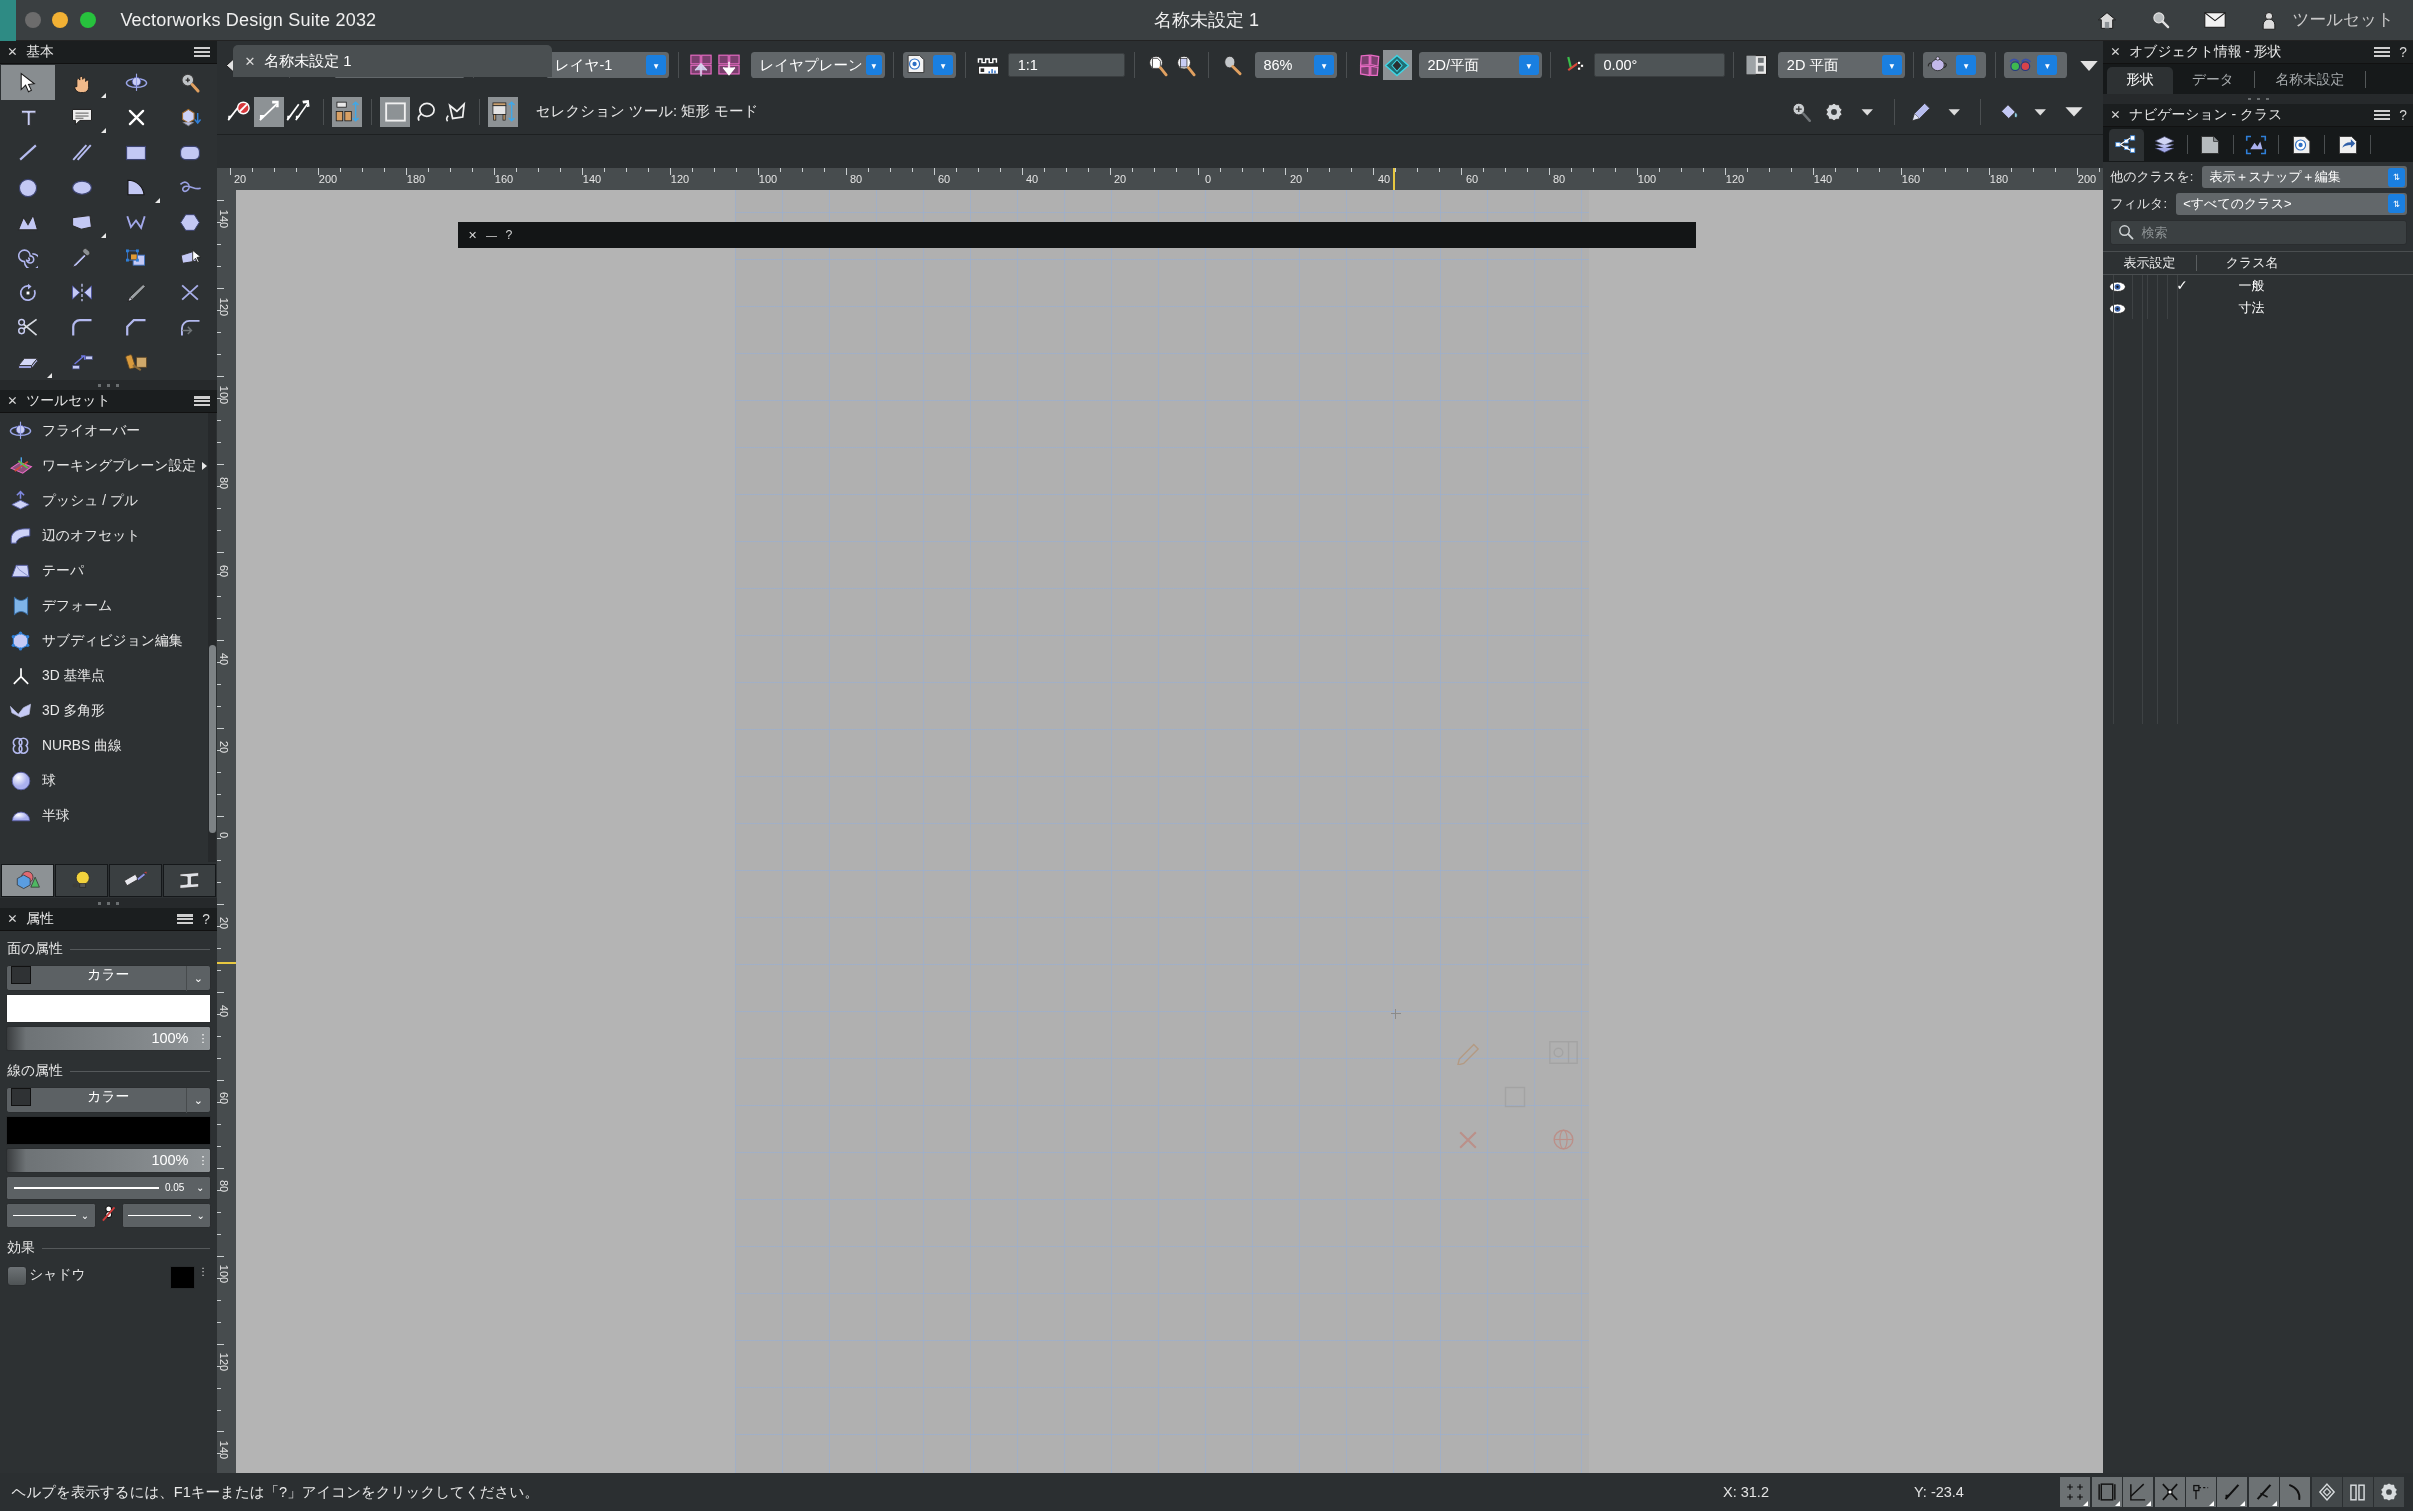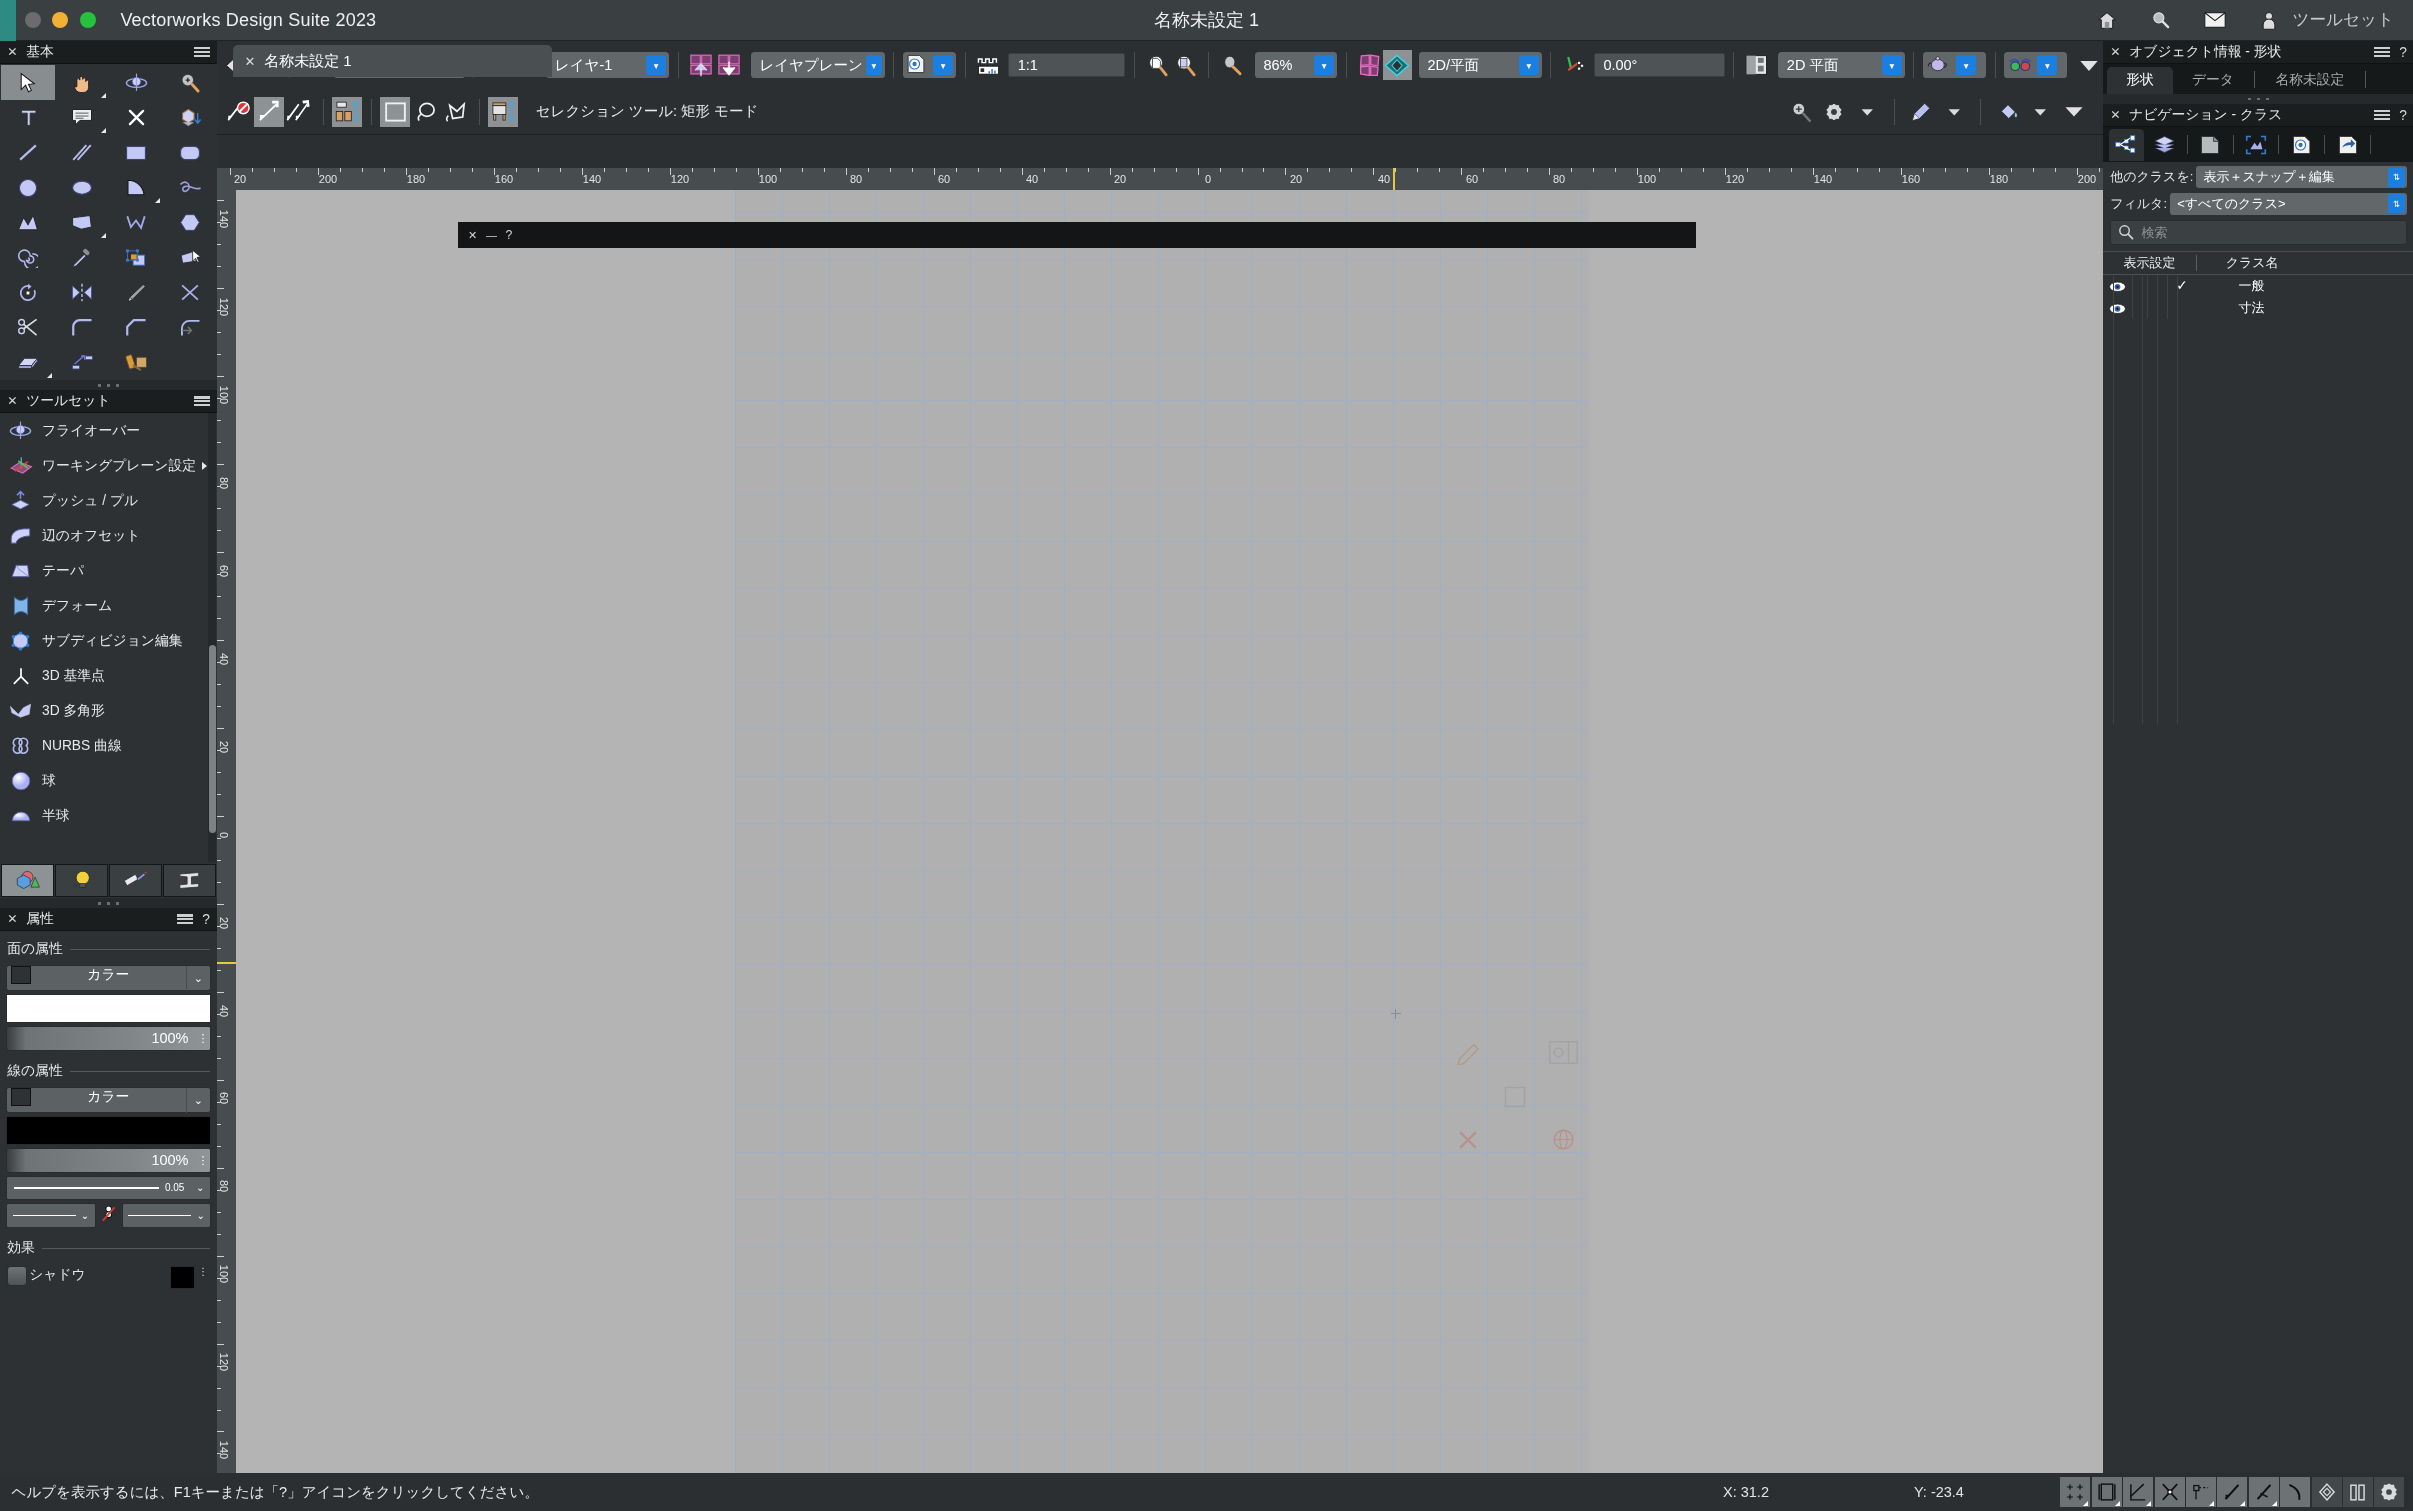--- a/index.html
+++ b/index.html
@@ -175,21 +175,21 @@
   #namerow { position:absolute; left:0; bottom:0; width:311px; height:26px;
     background:#2d3133; display:flex; align-items:center; gap:7.2px; padding:0 8.7px; }
   #namerow .lb { font-size:13.8px; color:#9aa0a2; }
   #namerow .inp { flex:1; height:20px; background:#23272a; border:0.7px solid #3a3e40; }
 
   .nav-icons { display:flex; background:#16191a; height:35px; align-items:center;
     padding-left:5.8px; gap:2.9px; }
   .navbtn { width:35px; height:32px; display:flex; align-items:center; justify-content:center; }
   .navbtn.sel { background:#2d3133; border-radius:4.3px 4.3px 0 0; }
   .nav-sep { width:0.7px; height:19px; background:#4a4e50; margin:0 2.2px; }
-  .navrow { display:flex; align-items:center; gap:3px; margin:4.3px 7.2px 0 7.2px; }
+  .navrow { display:flex; align-items:center; gap:9px; margin:4.3px 7.2px 0 7.2px; }
   .navrow .lb { font-size:13px; color:#e6e6e6; white-space:nowrap; }
   .navrow .sel2 { flex:1; height:22px; background:#62676a; border-radius:2.9px;
     display:flex; align-items:center; padding-left:7.2px; }
   .navrow .sel2 .v { flex:1; font-size:13px; color:#fff; }
   .navrow .sel2 .st { width:17.4px; height:19px; background:#1a7fe0; border-radius:2.9px;
     color:#fff; font-size:8.7px; display:flex; align-items:center; justify-content:center;
     margin-right:1.4px; }
   #navsearch { margin:5.8px 7.2px; height:24.6px; background:#3b4042; border:0.7px solid #2a2d2f;
     border-radius:2.9px; display:flex; align-items:center; gap:7.2px; padding-left:7.2px; }
   #navsearch .ph { font-size:13px; color:#8f9496; }
@@ -223,21 +223,21 @@
 </style>
 </head>
 <body>
 
 <div id="titlebar">
   <div class="tl-lights">
     <span class="light l-red"></span>
     <span class="light l-yel"></span>
     <span class="light l-grn"></span>
   </div>
-  <div id="app-title">Vectorworks Design Suite 2023</div>
+  <div id="app-title">Vectorworks Design Suite 2032</div>
   <div id="doc-title-center">名称未設定 1</div>
   <div class="tl-right">
     <span class="tl-ic">
       <svg width="20" height="19" viewBox="0 0 28 26">
           <path d="M14 2 L26 12 L22 12 L22 24 L6 24 L6 12 L2 12 Z" fill="#d9d9d9" stroke="#1a1a1a" stroke-width="1.4"></path>
           <rect x="11" y="15" width="6" height="9" fill="#8d9296"></rect>
         </svg>
     </span>
     <span class="tl-ic">
       <svg width="20" height="20" viewBox="0 0 28 28">

